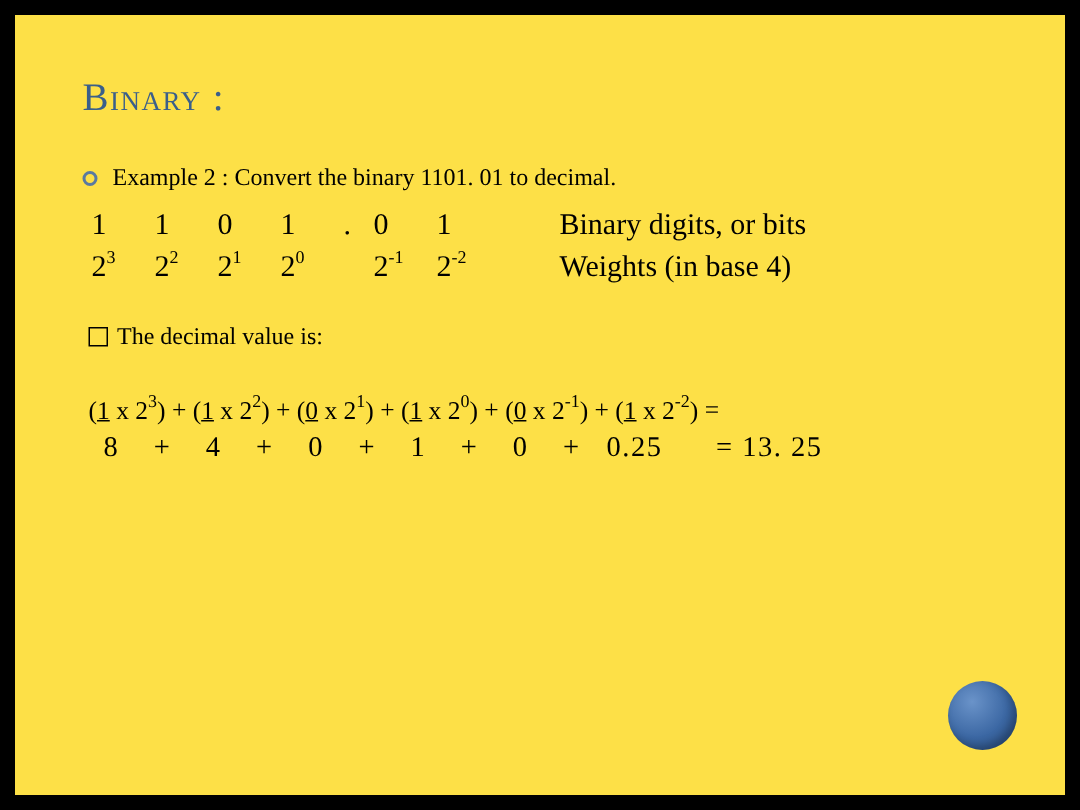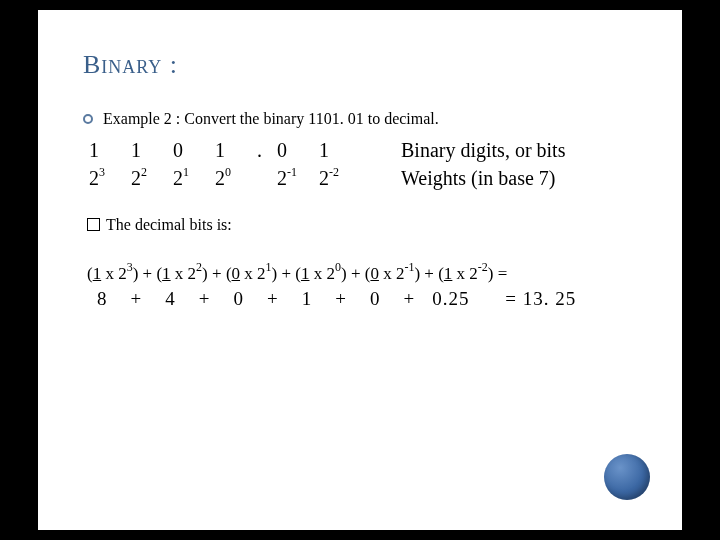--- a/index.html
+++ b/index.html
@@ -6,23 +6,23 @@
   body {
     width: 720px;
     height: 540px;
     background: #000;
     display: flex;
     align-items: center;
     justify-content: center;
     font-family: Georgia, 'Times New Roman', serif;
   }
   .slide {
-    width: 644px;
+    width: 700px;
     height: 520px;
-    background: #ffffff;
+    background: #fde047;
     position: relative;
     padding: 40px 45px;
   }
   .title {
     font-size: 26px;
     color: #3a5f8a;
     letter-spacing: 1px;
     margin-bottom: 28px;
     font-variant: small-caps;
   }
@@ -125,27 +125,27 @@
       <span class="wlabel">Binary digits, or bits</span>
     </div>
     <div class="weights-row">
       <span class="cell w1"><span>2</span><span class="sup">3</span></span>
       <span class="cell w1"><span>2</span><span class="sup">2</span></span>
       <span class="cell w1"><span>2</span><span class="sup">1</span></span>
       <span class="cell w1"><span>2</span><span class="sup">0</span></span>
       <span class="cell wdot"></span>
       <span class="cell w1"><span>2</span><span class="sup">-1</span></span>
       <span class="cell w2"><span>2</span><span class="sup">-2</span></span>
-      <span class="wlabel">Weights (in base 7)</span>
+      <span class="wlabel">Weights (in base 4)</span>
     </div>
   </div>
 
   <div class="checkbox-row">
     <div class="checkbox"></div>
-    <div class="body-text">The decimal bits is:</div>
+    <div class="body-text">The decimal value is:</div>
   </div>
 
   <div class="calc">
     <span class="term">(<span class="u">1</span> x <span>2</span><span class="sup">3</span>)</span> +
     <span class="term">(<span class="u">1</span> x <span>2</span><span class="sup">2</span>)</span> +
     <span class="term">(<span class="u">0</span> x <span>2</span><span class="sup">1</span>)</span> +
     <span class="term">(<span class="u">1</span> x <span>2</span><span class="sup">0</span>)</span> +
     <span class="term">(<span class="u">0</span> x <span>2</span><span class="sup">-1</span>)</span> +
     <span class="term">(<span class="u">1</span> x <span>2</span><span class="sup">-2</span>)</span>
     <span>=</span>

